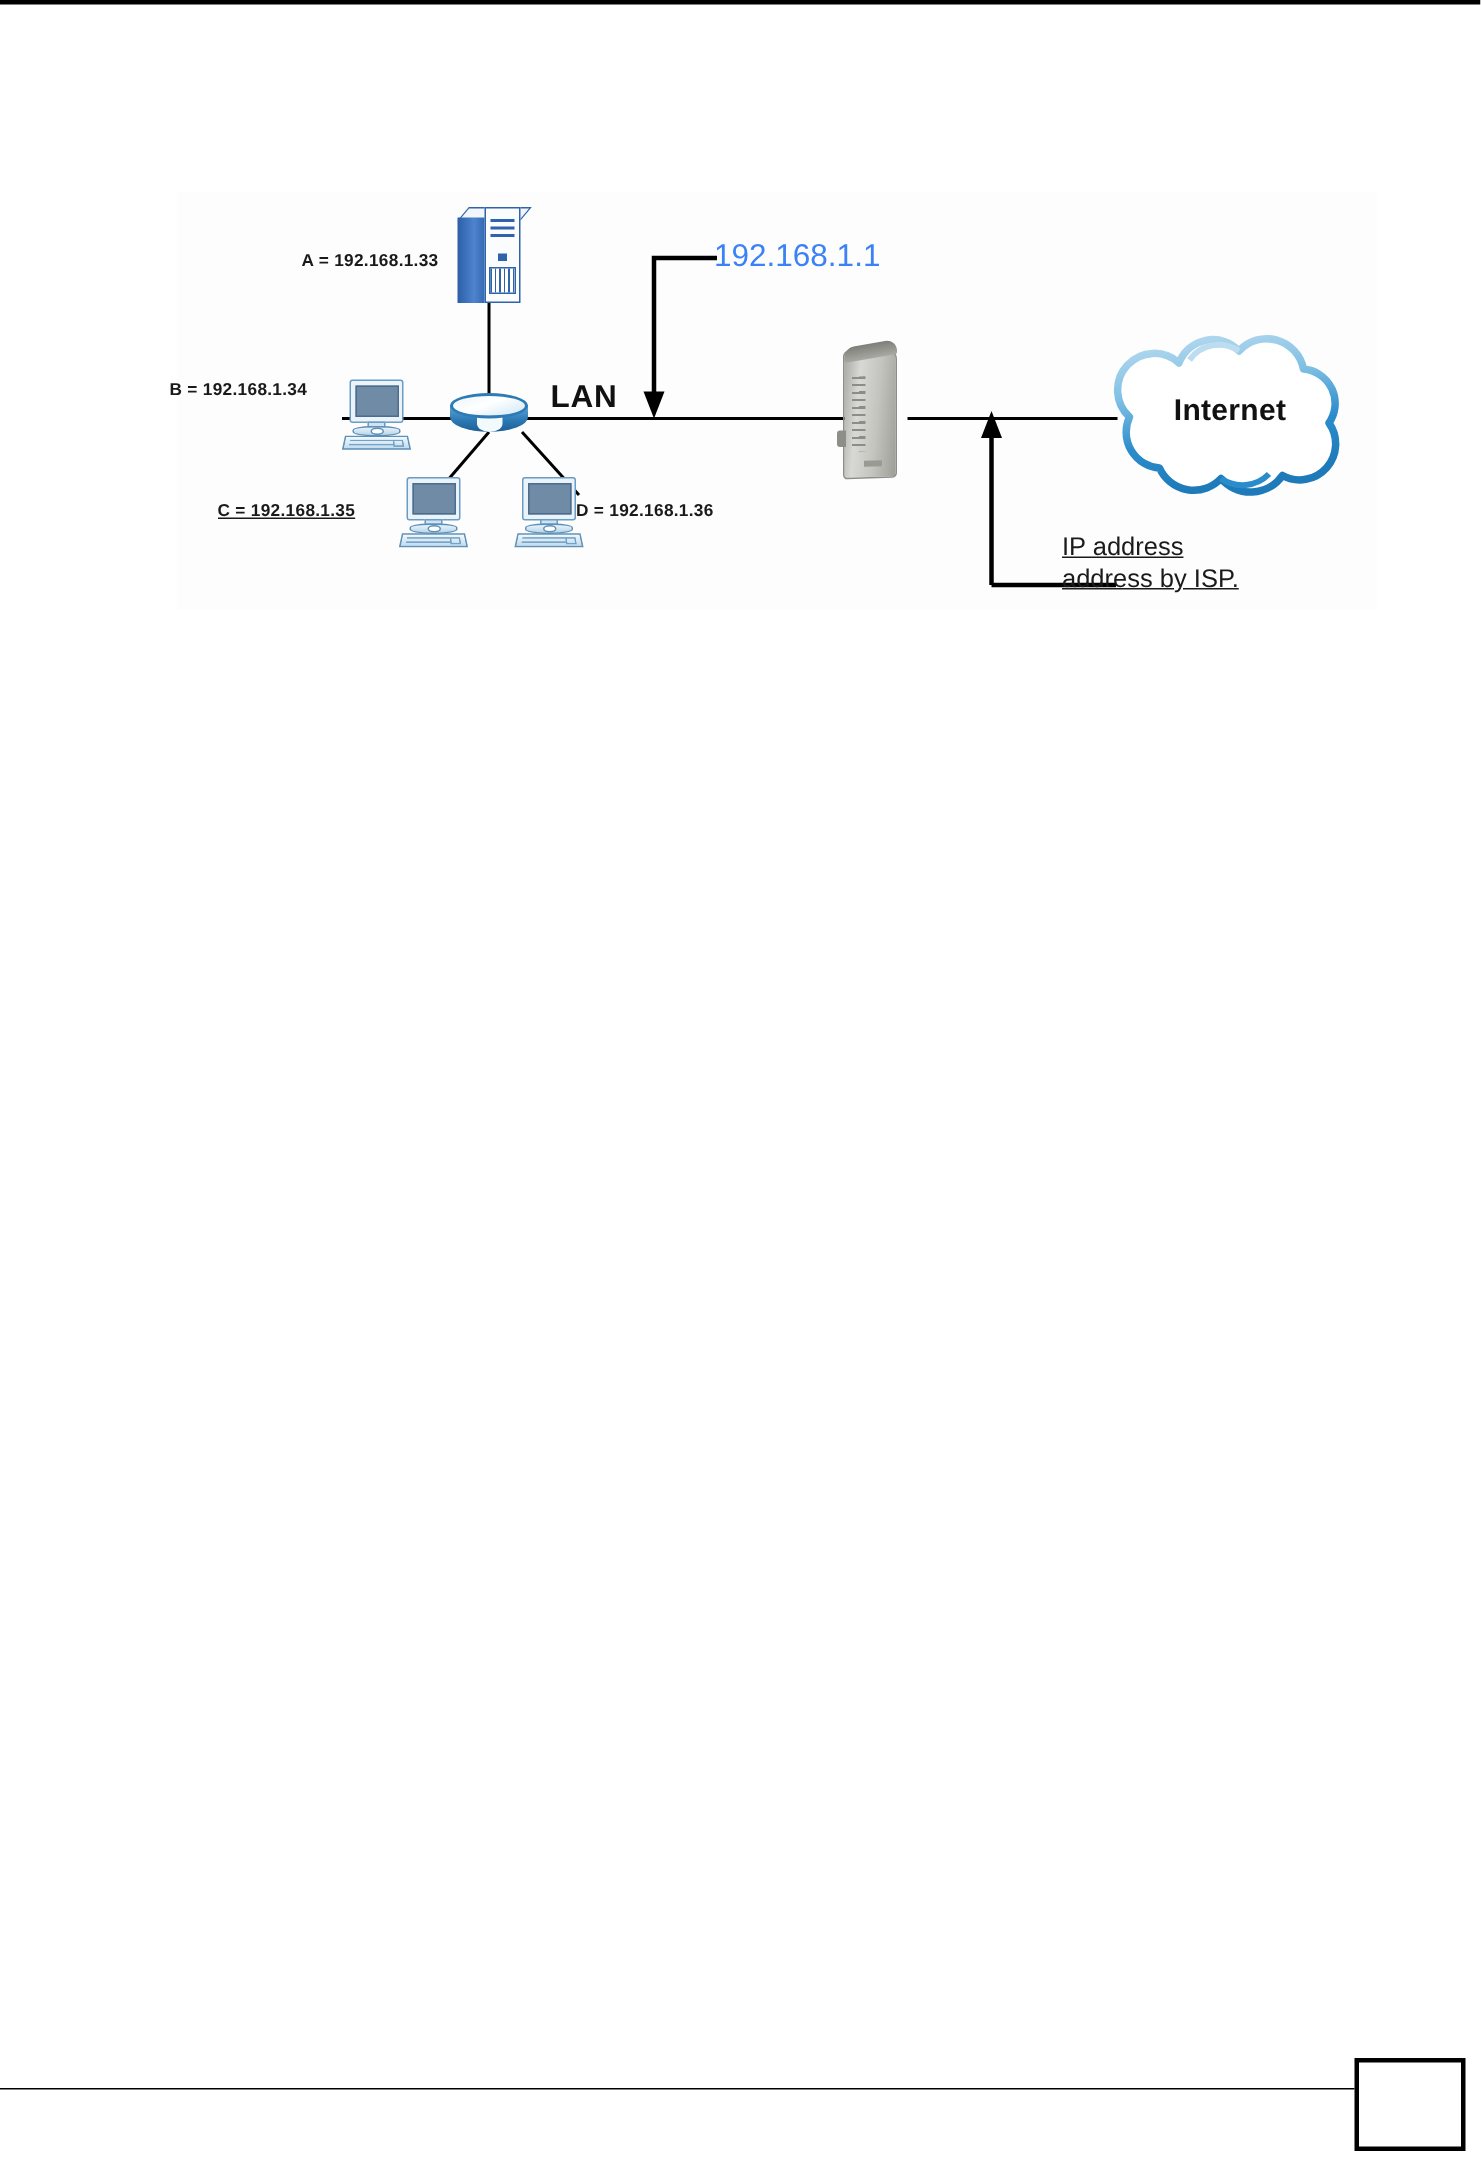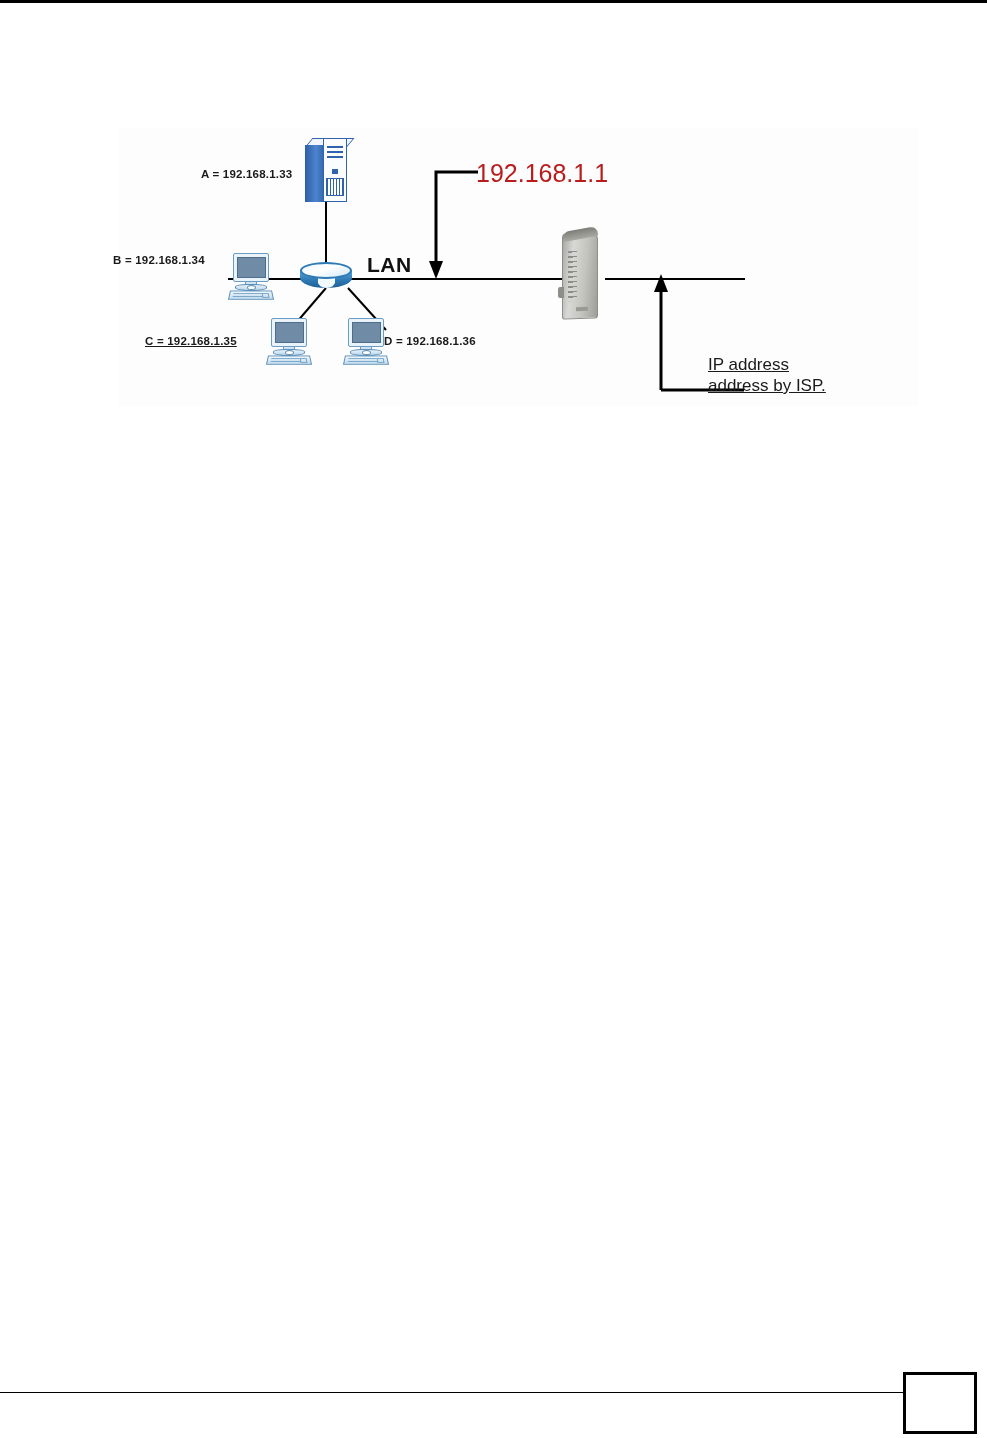--- a/index.html
+++ b/index.html
@@ -79,22 +79,22 @@
     font-family: "Liberation Sans", sans-serif;
     font-weight: bold;
     font-size: 21px;
     color: #111111;
     white-space: nowrap;
     letter-spacing: 0.5px;
   }
   .big-addr {
     position: absolute;
     font-family: "Liberation Sans", sans-serif;
-    font-size: 25px;
-    color: #b91c1c;
+    font-size: 21px;
+    color: #3b82f6;
     white-space: nowrap;
   }
   .isp-note {
     position: absolute;
     font-family: "Liberation Sans", sans-serif;
     font-size: 17px;
     line-height: 21px;
     color: #1a1a1a;
     white-space: nowrap;
   }
@@ -402,17 +402,41 @@
   <div class="addr-label" style="left:266px; top:207px;">D = 192.168.1.36</div>
 
   <div class="node" style="left:438px; top:101px; width:50px; height:98px;">
     <div class="gw-body"></div>
     <div class="gw-top"></div>
     <div class="gw-leds"></div>
     <div class="gw-port"></div>
     <div class="gw-logo"></div>
   </div>
 
+  <div class="node cloud-wrap" style="left:613px; top:92px; width:178px; height:112px;">
+    <svg width="178" height="112" viewBox="0 0 178 112">
+      <defs>
+        <linearGradient id="cloudStroke" x1="0" y1="0" x2="0.25" y2="1">
+          <stop offset="0%" stop-color="#bcdcf0"></stop>
+          <stop offset="38%" stop-color="#7fc0e4"></stop>
+          <stop offset="70%" stop-color="#2b8ccc"></stop>
+          <stop offset="100%" stop-color="#1e7ab8"></stop>
+        </linearGradient>
+      </defs>
+      <path d="M 55 22
+               A 24 24 0 0 1 95 14
+               A 25 25 0 0 1 138 26
+               A 23 23 0 0 1 155 62
+               A 24 24 0 0 1 124 97
+               A 26 26 0 0 1 83 99
+               A 25 25 0 0 1 42 92
+               A 24 24 0 0 1 22 58
+               A 24 24 0 0 1 55 22 Z" fill="#ffffff" stroke="url(#cloudStroke)" stroke-width="5" stroke-linejoin="round"></path>
+      <path d="M 95 14 A 24 24 0 0 0 62 20" fill="none" stroke="#bcdcf0" stroke-width="4"></path>
+      <path d="M 83 99 A 25 25 0 0 0 115 96" fill="none" stroke="#2b8ccc" stroke-width="4"></path>
+    </svg>
+    <div class="cloud-label" style="left:0px; top:-2px; width:178px; height:112px;">Internet</div>
+  </div>
 
 </div>
 
 <div id="footer-rule"></div>
 <div id="page-number-box"></div>
 
 </body></html>

